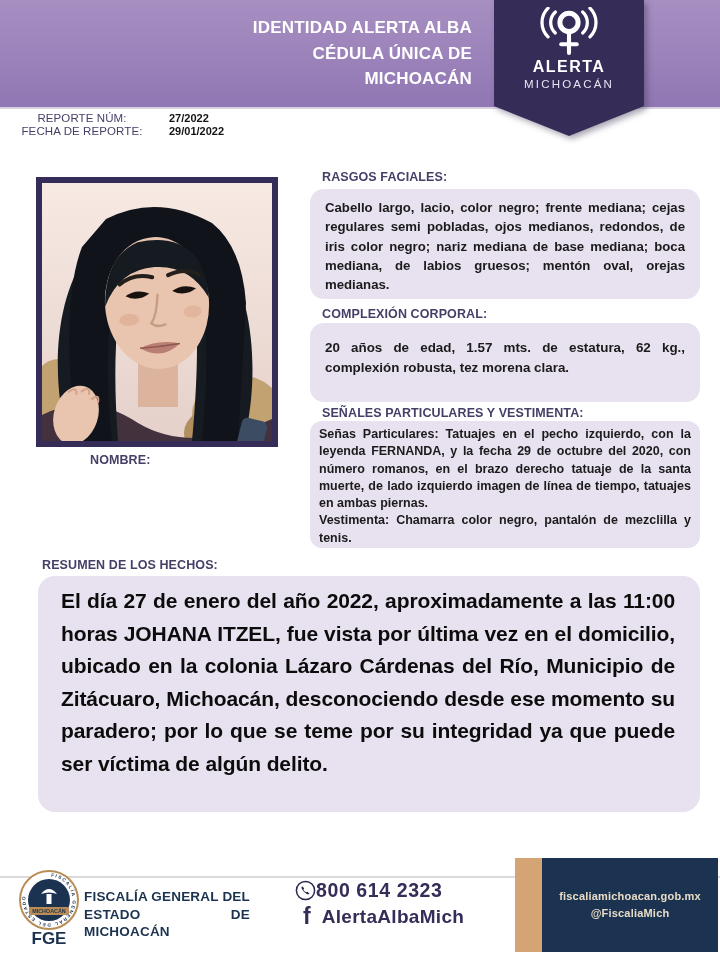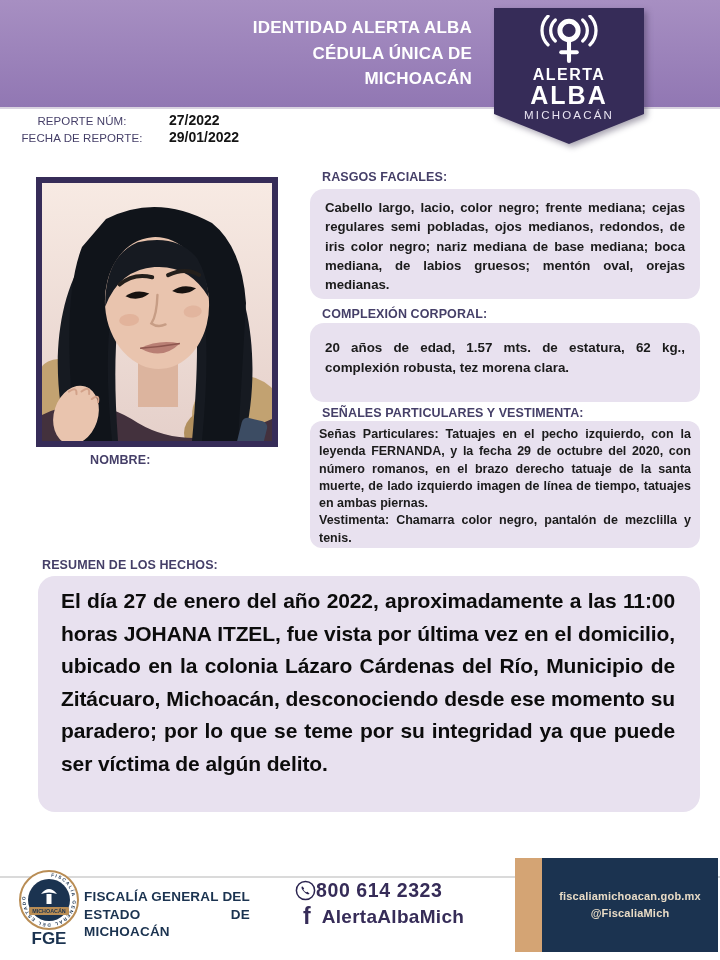--- a/index.html
+++ b/index.html
@@ -14,39 +14,38 @@
     border-bottom:2px solid #d9d3e0;
   }
   .banner-title{
     position:absolute; left:180px; top:15px; width:292px;
     text-align:right; color:#ffffff; font-weight:bold;
     font-size:17px; line-height:25.5px; letter-spacing:.2px;
   }
   .badge-wrap{
     position:absolute; left:494px; top:0; width:150px; height:136px;
     filter:drop-shadow(3px 3px 3px rgba(60,50,80,.45));
-    margin-top:8px;
   }
   .badge{
     width:150px; height:136px; background:var(--badge_bg,#362c58);
     clip-path:polygon(0 0,100% 0,100% 78%,50% 100%,0 78%);
     text-align:center; box-sizing:border-box; padding-top:7px;
   }
   .badge-icon{display:block; margin:0 auto;}
   .badge-alerta{color:#fff; font-weight:bold; font-size:16px; letter-spacing:1.5px; margin-top:1px;}
   .badge-alba{color:#fff; font-weight:bold; font-size:25px; letter-spacing:2px; line-height:23px;}
   .badge-mich{color:#e9e4f2; font-size:11.5px; letter-spacing:2.2px; margin-top:2px;}
   
   .report{position:absolute; left:8px; top:112px; width:300px;}
   .report-row{display:flex; align-items:baseline; margin-bottom:1px;}
   .report-label{
     width:148px; text-align:center; color:var(--heading,#453f68);
     font-weight:normal; font-size:11.5px; letter-spacing:.1px;
   }
-  .report-value{margin-left:13px; color:#141414; font-weight:bold; font-size:14px;}
+  .report-value{margin-left:13px; color:#141414; font-weight:bold; font-size:11px;}
   
   .photo-frame{
     position:absolute; left:36px; top:177px; width:242px; height:270px;
     border:6px solid var(--badge_bg,#362c58); box-sizing:border-box; background:#efdcd4;
   }
   .photo-frame svg{display:block;}
   
   .sec-heading{
     position:absolute; color:var(--heading,#453f68); font-weight:bold;
     font-size:12.5px; letter-spacing:.1px; white-space:nowrap;
@@ -110,21 +109,20 @@
       <svg class="badge-icon" width="82" height="50" viewBox="0 0 90 54" fill="none" stroke="#ffffff" stroke-linecap="round">
         <circle cx="45" cy="16.5" r="10" stroke-width="5.5"></circle>
         <path d="M45 27.5 V50" stroke-width="4.5"></path>
         <path d="M36.5 40.5 H53.5" stroke-width="4.5"></path>
         <path d="M30 5 a15.5 15.5 0 0 0 0 23" stroke-width="3.6"></path>
         <path d="M22 0.8 a22 22 0 0 0 0 31.5" stroke-width="3.6"></path>
         <path d="M60 5 a15.5 15.5 0 0 1 0 23" stroke-width="3.6"></path>
         <path d="M68 0.8 a22 22 0 0 1 0 31.5" stroke-width="3.6"></path>
       </svg>
       <div class="badge-alerta">ALERTA</div>
-      <div class="badge-alba">ALBA</div>
       <div class="badge-mich">MICHOACÁN</div>
     </div>
   </div>
 
   <div class="report">
     <div class="report-row">
       <span class="report-label">REPORTE NÚM:</span>
       <span class="report-value">27/2022</span>
     </div>
     <div class="report-row">

